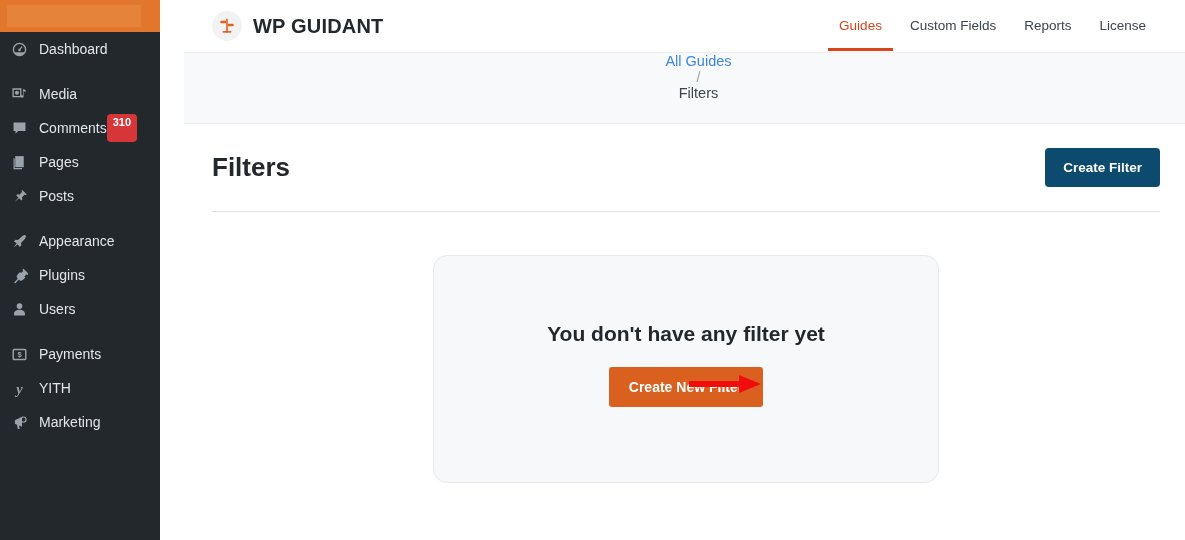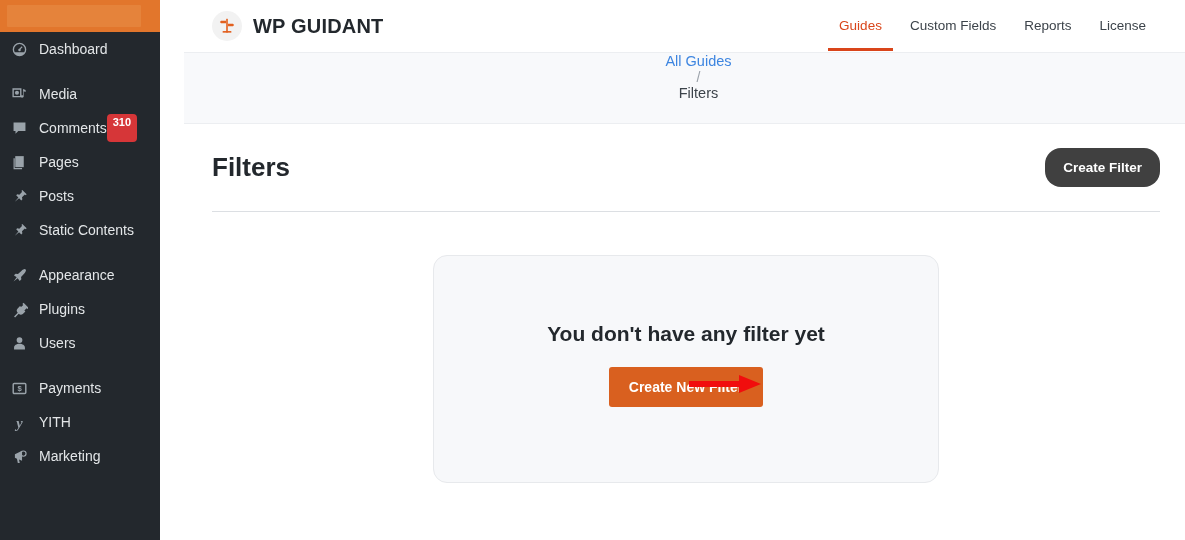--- a/index.html
+++ b/index.html
@@ -175,26 +175,26 @@
     height: 88px;
     border-bottom: 1px solid #dcdfe3;
   }
   .page-title {
     font-size: 26px;
     font-weight: bold;
     color: #23282d;
   }
   .btn-primary {
     margin-left: auto;
-    background: #404040;
+    background: #0c4a6e;
     color: #ffffff;
     font-size: 13.5px;
     font-weight: bold;
     border: none;
-    border-radius: 16px;
+    border-radius: 4px;
     padding: 12px 18px;
     cursor: pointer;
     font-family: "Liberation Sans", sans-serif;
   }
 
   
   .card-wrap {
     display: flex;
     justify-content: center;
     padding-top: 43px;
@@ -298,28 +298,20 @@
 
       <div class="menu-item">
         <span class="mi-icon">
           <svg width="17" height="17" viewBox="0 0 20 20" fill="#9aa3aa">
             <path d="M13.3 2.3l-1.1 1.1 1 1-3.4 3.4-2.4-.5-1.3 1.3 2.6 2.6-4.2 5 5-4.2 2.6 2.6 1.3-1.3-.5-2.4 3.4-3.4 1 1 1.1-1.1z"></path>
           </svg>
         </span>
         <span class="mi-label">Posts</span>
       </div>
 
-      <div class="menu-item">
-        <span class="mi-icon">
-          <svg width="17" height="17" viewBox="0 0 20 20" fill="#9aa3aa">
-            <path d="M13.3 2.3l-1.1 1.1 1 1-3.4 3.4-2.4-.5-1.3 1.3 2.6 2.6-4.2 5 5-4.2 2.6 2.6 1.3-1.3-.5-2.4 3.4-3.4 1 1 1.1-1.1z"></path>
-          </svg>
-        </span>
-        <span class="mi-label">Static Contents</span>
-      </div>
 
       <div class="menu-sep"></div>
 
       <div class="menu-item">
         <span class="mi-icon">
           <svg width="17" height="17" viewBox="0 0 20 20" fill="#9aa3aa">
             <path d="M16.8 2.6c-.7-.7-2.6.2-4.6 2l-4 3.6-2.7-.4L3.4 9.8l3.3 2.3L3 17l4.9-3.7 2.3 3.3 2-2.1-.4-2.7 3.6-4c1.8-2 2.7-3.9 2-4.6z"></path>
           </svg>
         </span>
         <span class="mi-label">Appearance</span>

